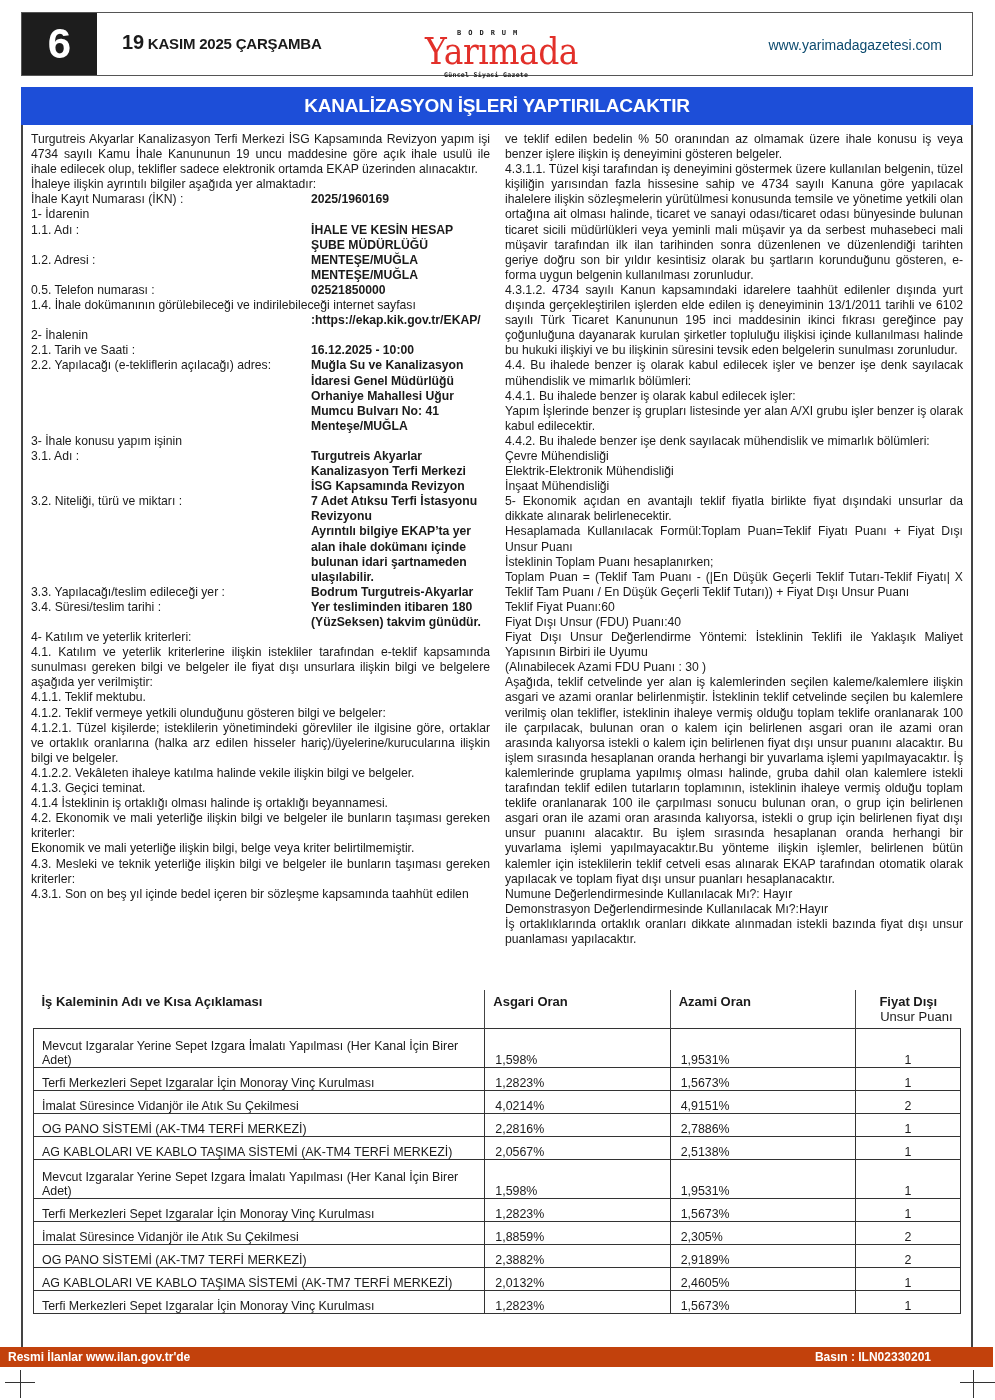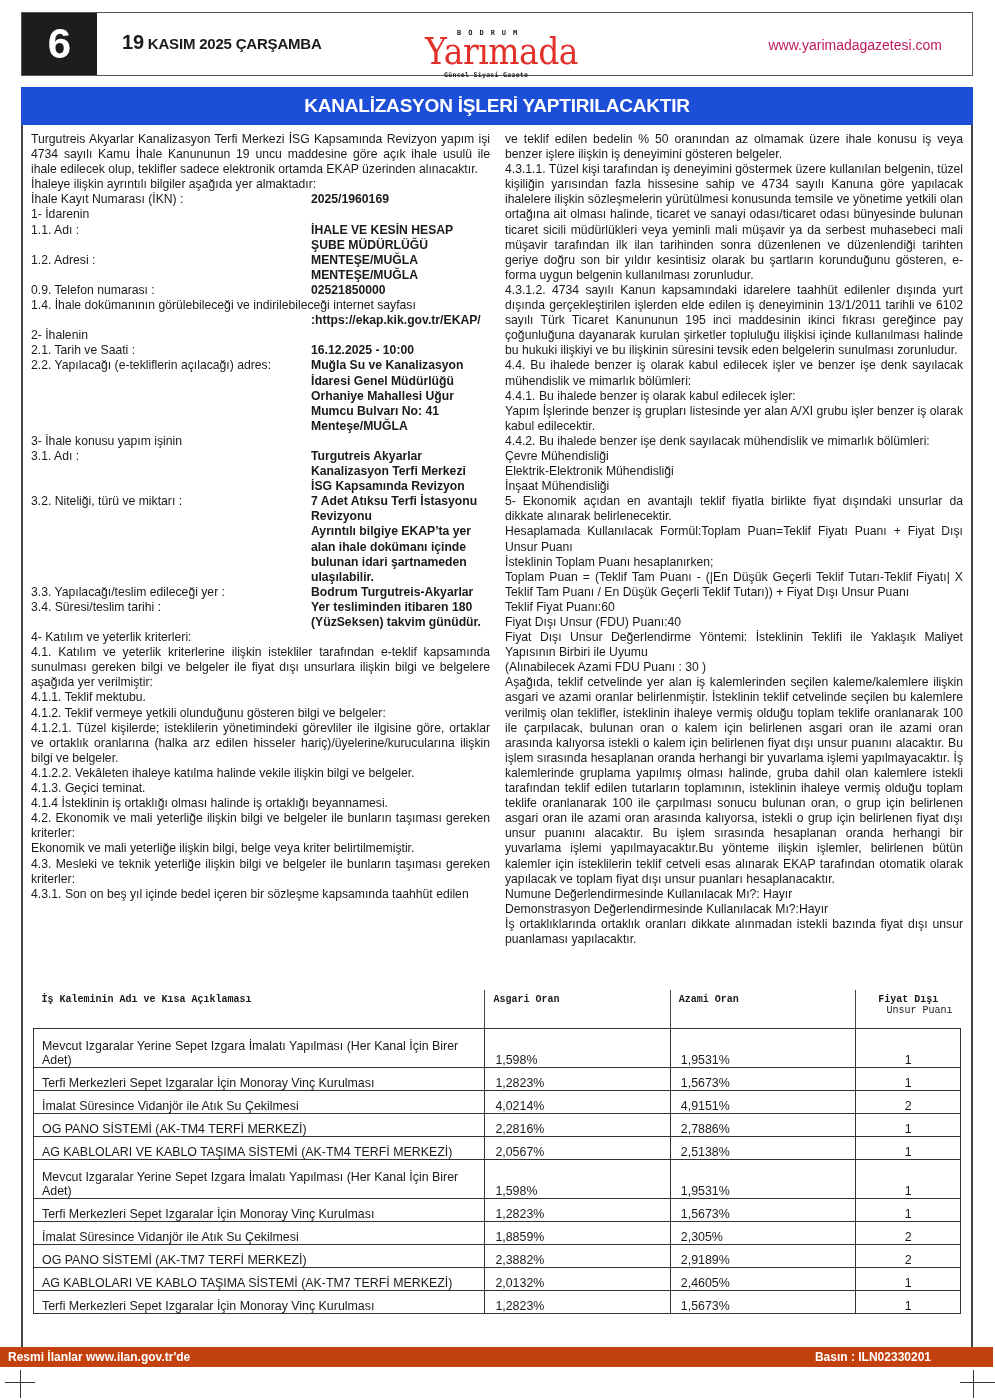--- a/index.html
+++ b/index.html
@@ -10,21 +10,21 @@
   .masthead { position: absolute; left: 21px; top: 12px; width: 952px; height: 64px;
               border: 1px solid #555; box-sizing: border-box; background: #fff; }
   .page-num { position: absolute; left: 0; top: 0; width: 75px; height: 62px; background: #1d1d1d;
               color: #fff; font-weight: bold; font-size: 42px; text-align: center; line-height: 62px; }
   .date { position: absolute; left: 100px; top: 18px; font-weight: bold; font-size: 15px; letter-spacing: -0.2px; }
   .date .day { font-size: 20px; margin-right: 4px; }
   .logo { position: absolute; left: 395px; top: 10px; width: 170px; height: 58px; text-align: center; }
   .logo .small-top { font-family: "DejaVu Sans Mono", monospace; font-weight: bold; font-size: 7px; letter-spacing: 7px; color: #222; position: absolute; left: 40px; top: 6px; }
   .logo .brand { font-family: "DejaVu Serif", serif; color: #e2302a; font-size: 33px; position: absolute; left: 8px; top: 8px; letter-spacing: -0.5px; transform: scaleY(1.15); }
   .logo .tagline { font-family: "DejaVu Sans Mono", monospace; font-size: 6.5px; font-weight: bold; color: #222; position: absolute; left: 27px; top: 48px; letter-spacing: 0.3px; }
-  .site { position: absolute; right: 30px; top: 24px; font-size: 14px; color: #be185d; }
+  .site { position: absolute; right: 30px; top: 24px; font-size: 14px; color: #0c4a6e; }
 
   
   .titlebar { position: absolute; left: 21px; top: 87px; width: 952px; height: 38px; background: #1d4ed8; color: #fff;
               text-align: center; font-weight: bold; font-size: 19px; line-height: 38px; letter-spacing: -0.2px; }
 
   
   .frame { position: absolute; left: 21px; top: 125px; width: 952px; height: 1222px;
            border-left: 2px solid #444; border-right: 2px solid #444; box-sizing: border-box; }
 
   
@@ -32,22 +32,22 @@
   .col.left { left: 31px; width: 459px; }
   .col.right { left: 505px; width: 458px; }
   .col p { margin: 0; text-align: justify; }
   .kv { display: flex; }
   .kv .k { width: 280px; flex: none; }
   .kv .v { font-weight: bold; flex: 1; }
 
   
   .tbl-wrap { position: absolute; left: 33px; top: 990px; width: 928px; }
   table { border-collapse: collapse; width: 928px; font-size: 12.4px; color: #1a1a1a; }
-  th { text-align: left; font-weight: bold; font-size: 10px; padding: 4px 8px 0 8px; vertical-align: top; height: 34px;
-       border-right: 1px solid #444; font-family: Liberation Mono, monospace; }
+  th { text-align: left; font-weight: bold; font-size: 13px; padding: 4px 8px 0 8px; vertical-align: top; height: 34px;
+       border-right: 1px solid #444; }
   th:last-child { border-right: none; text-align: center; }
   th .sub { display: block; font-weight: normal; text-align: right; }
   td { border: 1.5px solid #333; padding: 0 8px; vertical-align: bottom; height: 22px; }
   td.num { padding-left: 10px; }
   td.pt { text-align: center; }
   tr.tall td { height: 38px; }
   .c1 { width: 446px; } .c2 { width: 172px; margin-top: 18px; } .c3 { width: 172px; } .c4 { width: 90px; }
 
   
   .footer { position: absolute; left: 0; top: 1347px; width: 993px; height: 20px; background: #c2410c; color: #fff;
@@ -86,21 +86,21 @@
   <p>1- İdarenin</p>
   <div class="kv">
       <span class="k">1.1. Adı :</span>
       <span class="v">İHALE VE KESİN HESAP ŞUBE MÜDÜRLÜĞÜ</span>
     </div>
   <div class="kv">
       <span class="k">1.2. Adresi        :</span>
       <span class="v" style="width:140px;flex:none">MENTEŞE/MUĞLA MENTEŞE/MUĞLA</span>
     </div>
   <div class="kv">
-      <span class="k">0.9. Telefon numarası    :</span>
+      <span class="k">0.5. Telefon numarası    :</span>
       <span class="v">02521850000</span>
     </div>
   <p>1.4. İhale dokümanının görülebileceği ve indirilebileceği internet sayfası</p>
   <div class="kv">
       <span class="k"></span>
       <span class="v">:https://ekap.kik.gov.tr/EKAP/</span>
     </div>
   <p>2- İhalenin</p>
   <div class="kv">
       <span class="k">2.1. Tarih ve Saati          :</span>

